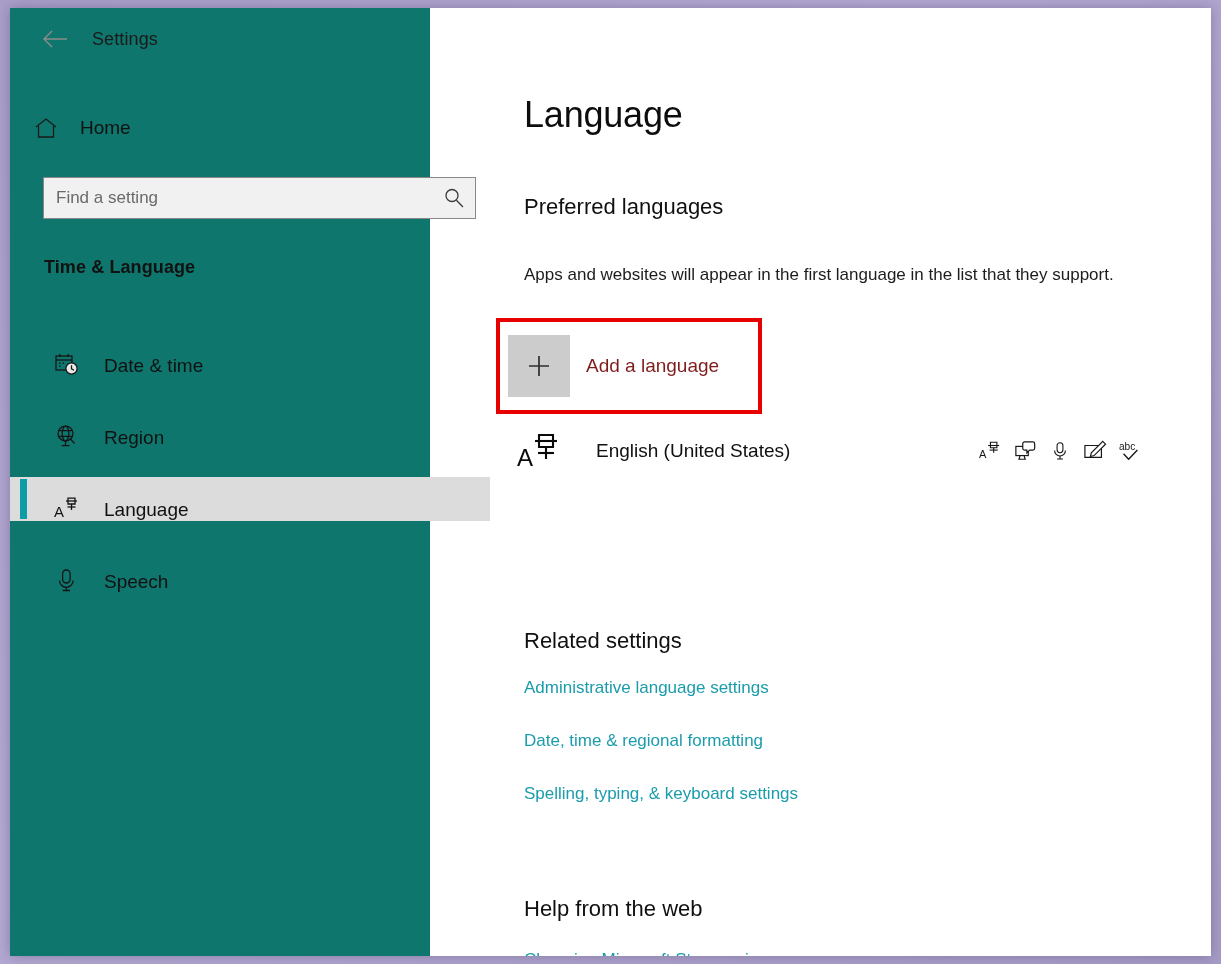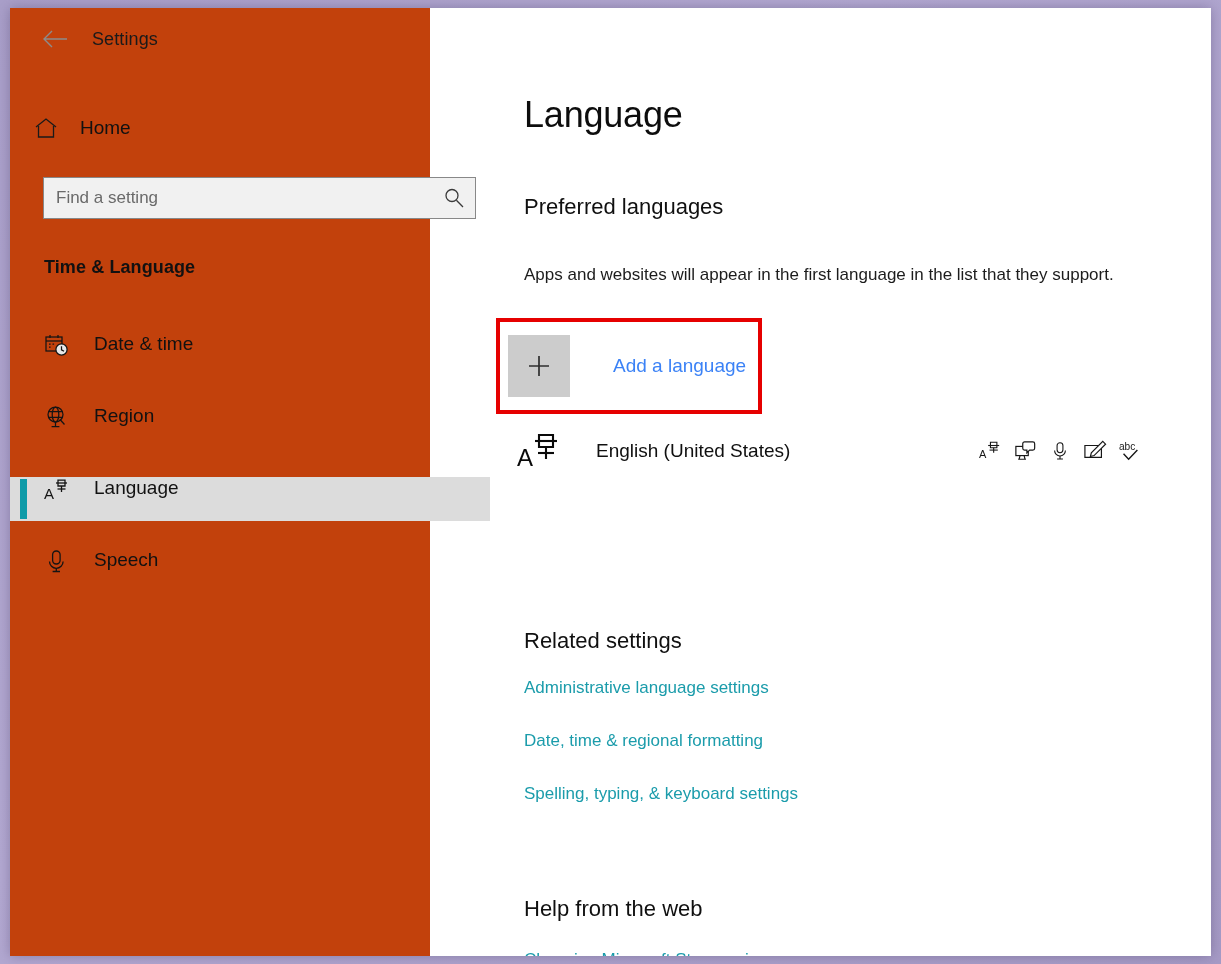--- a/index.html
+++ b/index.html
@@ -30,21 +30,21 @@
     box-shadow: 0 0 12px rgba(60,50,90,0.35);
   }
 
   
   .sidebar {
     position: absolute;
     left: 0;
     top: 0;
     width: 420px;
     height: 100%;
-    background: #c2410c;
+    background: #0f766e;
   }
 
   .titlebar-left {
     position: absolute;
     left: 0; top: 0;
     width: 480px; height: 62px;
     display: flex;
     align-items: center;
   }
 
@@ -117,22 +117,22 @@
 
   .nav-list {
     position: absolute;
     left: 0; top: 325px;
     width: 480px;
   }
   .nav-item {
     position: relative;
     height: 44px;
     display: flex;
-    align-items: flex-start;
-    padding-left: 34px;
+    align-items: flex-end;
+    padding-left: 44px;
     margin-bottom: 28px;
     cursor: pointer;
   }
   .nav-item .accent {
     position: absolute;
     left: 10px; top: 2px;
     width: 7px; height: 40px;
     background: transparent;
   }
   .nav-item.active .accent { background: #0e9ba8; }
@@ -214,23 +214,23 @@
     align-items: center;
     cursor: pointer;
   }
   .add-lang-plus {
     width: 62px; height: 62px;
     background: #cccccc;
     display: flex; align-items: center; justify-content: center;
     color: #2e2e2e;
   }
   .add-lang-label {
-    margin-left: 43px;
+    margin-left: 16px;
     font-size: 19px;
-    color: #3b82f6;
+    color: #7f1d1d;
     text-align: right;
   }
 
   
   .lang-row {
     position: absolute;
     left: 18px; top: 414px;
     width: 660px; height: 58px;
     display: flex;
     align-items: center;

